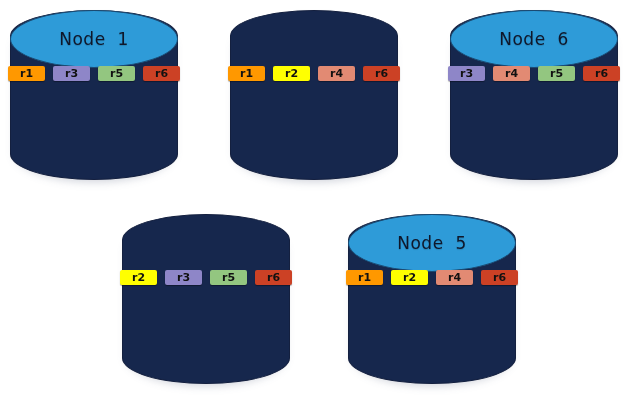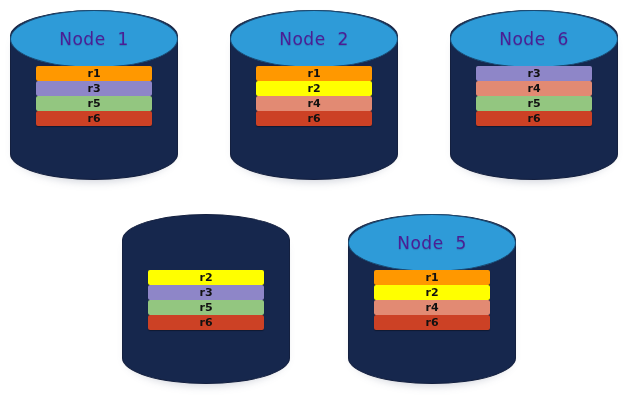--- a/index.html
+++ b/index.html
@@ -62,36 +62,36 @@
     border-radius: 50%;
     background: #2e9bd8;
     border: 1.5px solid #1b4a72;
     box-sizing: border-box;
     display: flex;
     align-items: center;
     justify-content: center;
   }
 
   .node-label {
-    color: #4c1d95;
+    color: #0f172a;
     font-size: 17px;
     font-weight: 400;
     letter-spacing: 0.5px;
     white-space: pre;
     text-shadow: 0 1px 1px rgba(0,0,0,0.15);
   }
 
   .replicas {
     position: absolute;
     left: 0;
     top: 60px;
     width: 172px;
     display: flex;
-    flex-direction: column;
     align-items: center;
+    gap: 8px;
   }
 
   .replica {
     width: 116px;
     height: 15px;
     border-radius: 2px;
     display: flex;
     align-items: center;
     justify-content: center;
     font-size: 11px;
@@ -123,23 +123,20 @@
       <div class="replica" style="background-color: rgb(255, 152, 0);">r1</div>
       <div class="replica" style="background-color: rgb(142, 134, 200);">r3</div>
       <div class="replica" style="background-color: rgb(147, 198, 128);">r5</div>
       <div class="replica" style="background-color: rgb(204, 65, 37);">r6</div>
     </div>
   </div>
 
   <div class="node" id="node-2">
     <div class="cyl-shadow"></div>
     <div class="cyl-body"></div>
-    <div class="cyl-top">
-      <span class="node-label">Node  2</span>
-    </div>
     <div class="replicas">
       <div class="replica" style="background-color: rgb(255, 152, 0);">r1</div>
       <div class="replica" style="background-color: rgb(255, 255, 0);">r2</div>
       <div class="replica" style="background-color: rgb(226, 138, 115);">r4</div>
       <div class="replica" style="background-color: rgb(204, 65, 37);">r6</div>
     </div>
   </div>
 
   <div class="node" id="node-3">
     <div class="cyl-shadow"></div>

